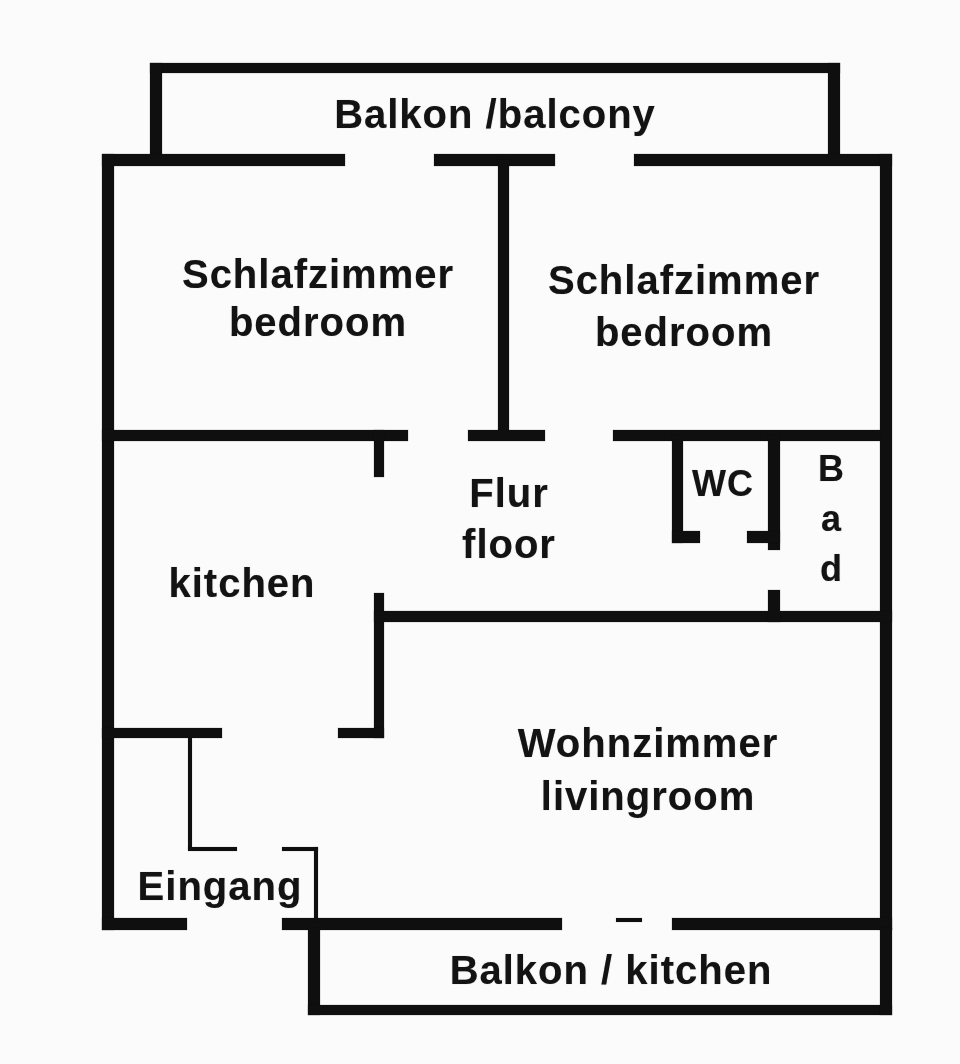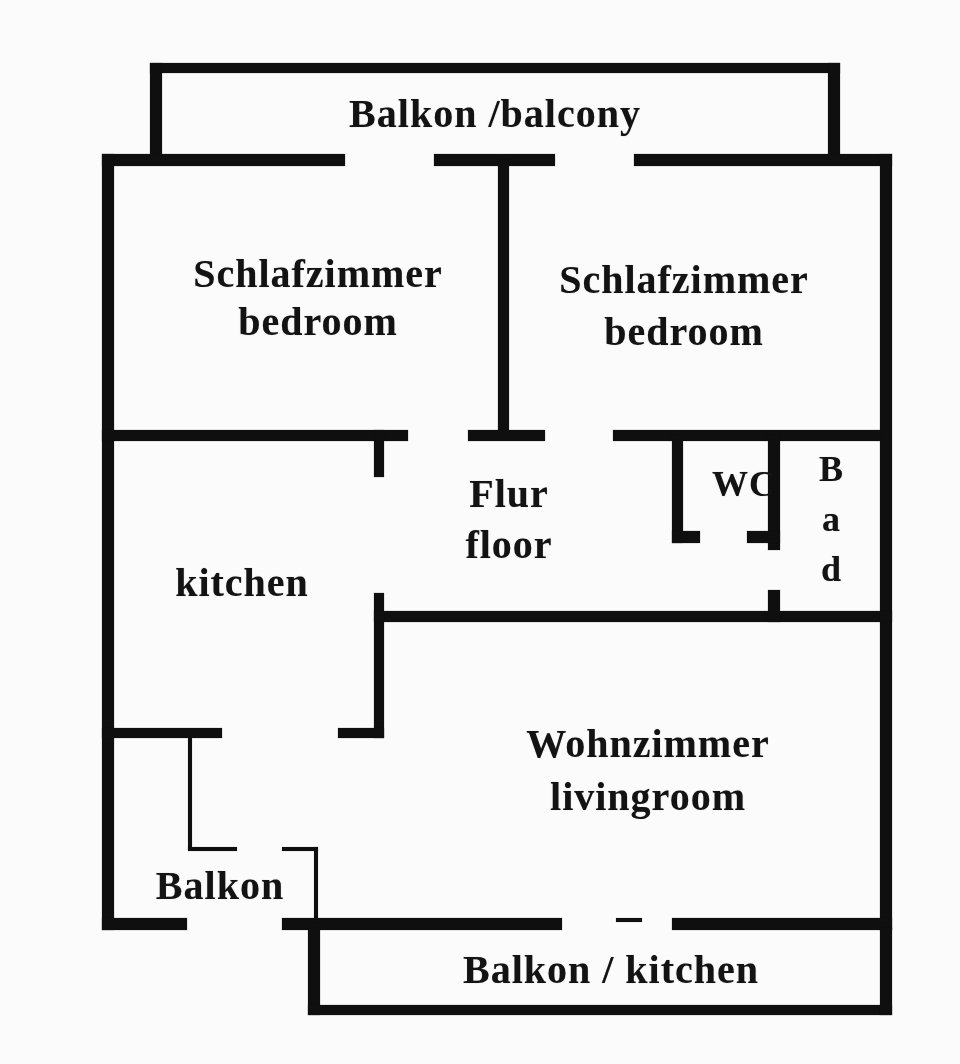--- a/index.html
+++ b/index.html
@@ -1,17 +1,17 @@
 <!DOCTYPE html>
 <html><head>
 <meta charset="utf-8">
 <style>
   html,body{margin:0;padding:0;}
   .stage{width:960px;height:1064px;position:relative;overflow:hidden;
-         font-family:Liberation Serif, serif;}
+         font-family:Liberation Sans, sans-serif;}
   .plan{position:absolute;inset:0;background:var(--bg,#fbfbfb);color:var(--ink,#131313);}
   .w{position:absolute;background:var(--wall,#0f0f0f);box-shadow:0 0 1px rgba(0,0,0,.55);}
   .lbl{position:absolute;transform:translate(-50%,-50%);font-weight:700;
        font-size:40px;letter-spacing:1px;text-align:center;white-space:nowrap;
        line-height:50px;text-shadow:0 0 1px rgba(0,0,0,.35);}
   .lbl span{display:block;}
   .fs36{font-size:36px;}
 </style>
 </head>
 <body>
@@ -79,31 +79,31 @@
 
     <div class="lbl" style="left:242px;top:583px;line-height:52px;">
       <span>kitchen</span>
     </div>
 
     <div class="lbl" style="left:509px;top:519px;line-height:51px;">
       <span>Flur</span>
       <span>floor</span>
     </div>
 
-    <div class="lbl fs36" style="left:723px;top:484px;margin-left:21px;">WC</div>
+    <div class="lbl fs36" style="left:723px;top:484px;">WC</div>
 
     <div class="lbl fs36" style="left:831px;top:519px;line-height:50px;letter-spacing:0;">
       <span>B</span>
       <span>a</span>
       <span>d</span>
     </div>
 
     <div class="lbl" style="left:648px;top:770px;line-height:53px;">
       <span>Wohnzimmer</span>
       <span>livingroom</span>
     </div>
 
-    <div class="lbl" style="left:220px;top:886px;">Balkon</div>
+    <div class="lbl" style="left:220px;top:886px;">Eingang</div>
 
     <div class="lbl" style="left:611px;top:970px;">Balkon / kitchen</div>
 
   </div>
 </div>
 
 </body></html>

